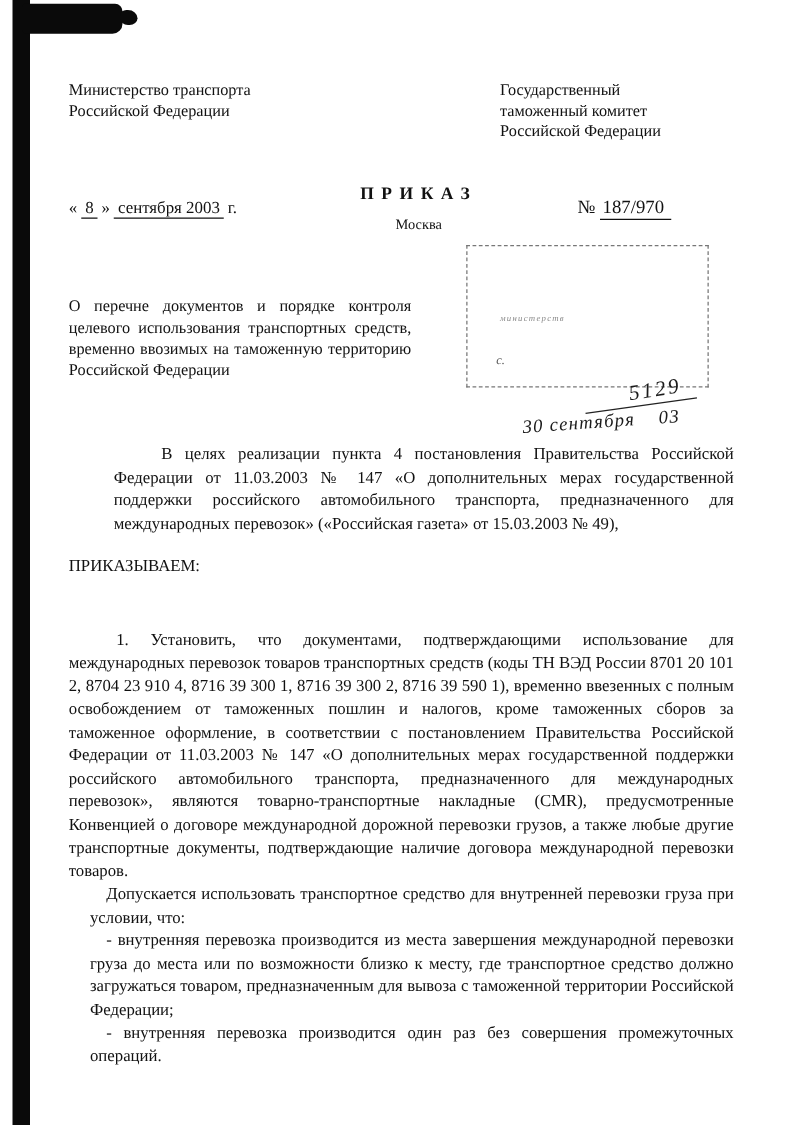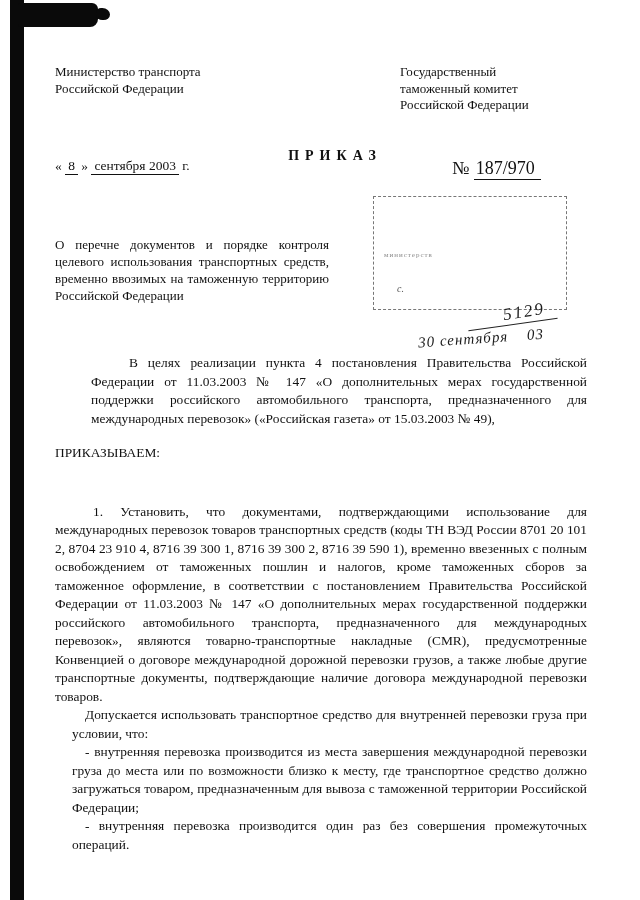--- a/index.html
+++ b/index.html
@@ -22,37 +22,38 @@
   .issuer-right{left:400px;width:200px;}
   .issuer span{display:block;}
 
   .doc-type{
     position:absolute;top:136px;left:0;width:100%;
     text-align:center;padding-left:30px;box-sizing:border-box;
     font-weight:bold;font-size:14px;letter-spacing:6px;margin-top:12px;
   }
   .date-line{position:absolute;left:55px;top:158px;font-size:13.5px;}
   .date-line .u{border-bottom:1px solid #111;padding:0 3px 1px 3px;}
-  .doc-number{position:absolute;left:452px;top:158px;font-size:18px;}
+  .doc-number{position:absolute;left:462px;top:158px;font-size:15px;}
   .doc-number .u{border-bottom:1px solid #111;padding:0 6px 1px 2px;}
   .city{position:absolute;top:174px;left:0;width:100%;text-align:center;padding-left:30px;box-sizing:border-box;font-size:11.5px;}
 
   .subject{
     position:absolute;left:55px;top:236px;width:274px;
     font-size:13px;line-height:17px;text-align:justify;
   }
 
   .stamp-box{
     position:absolute;left:373px;top:196px;width:192px;height:112px;
     border:1.5px dashed #777;
   }
   .stamp-faint{
-    position:absolute;left:384px;top:251px;
+    position:absolute;left:400px;top:251px;
     font-size:7px;color:#8a8a8a;letter-spacing:1px;
     filter:blur(0.4px);
+    font-style:italic;
   }
   .stamp-mark{
     position:absolute;left:397px;top:283px;
     font-size:10px;color:#555;font-style:italic;
   }
   .hw{font-style:italic;color:#1b1b1b;}
   .hw-number{
     position:absolute;left:503px;top:302px;
     font-size:17px;letter-spacing:2px;
     transform:rotate(-9deg);
@@ -98,20 +99,21 @@
     <span>таможенный комитет</span>
     <span>Российской Федерации</span>
   </div>
 
   <div class="doc-type">ПРИКАЗ</div>
 
   <div class="date-line"><span>« </span><span class="u">8</span><span> » </span><span class="u">сентября  2003</span><span> г.</span></div>
 
   <div class="doc-number"><span>№ </span><span class="u">187/970</span></div>
 
+  <div class="city">Москва</div>
 
   <div class="subject">О перечне документов и порядке контроля целевого использования транспортных средств, временно ввозимых на таможенную территорию Российской Федерации</div>
 
   <div class="stamp-box"></div>
   <div class="stamp-faint">министерств</div>
   <div class="stamp-mark">с.</div>
   <div class="hw hw-number">5129</div>
   <div class="hw-underline"></div>
   <div class="hw hw-date">30 сентября    03</div>
 

